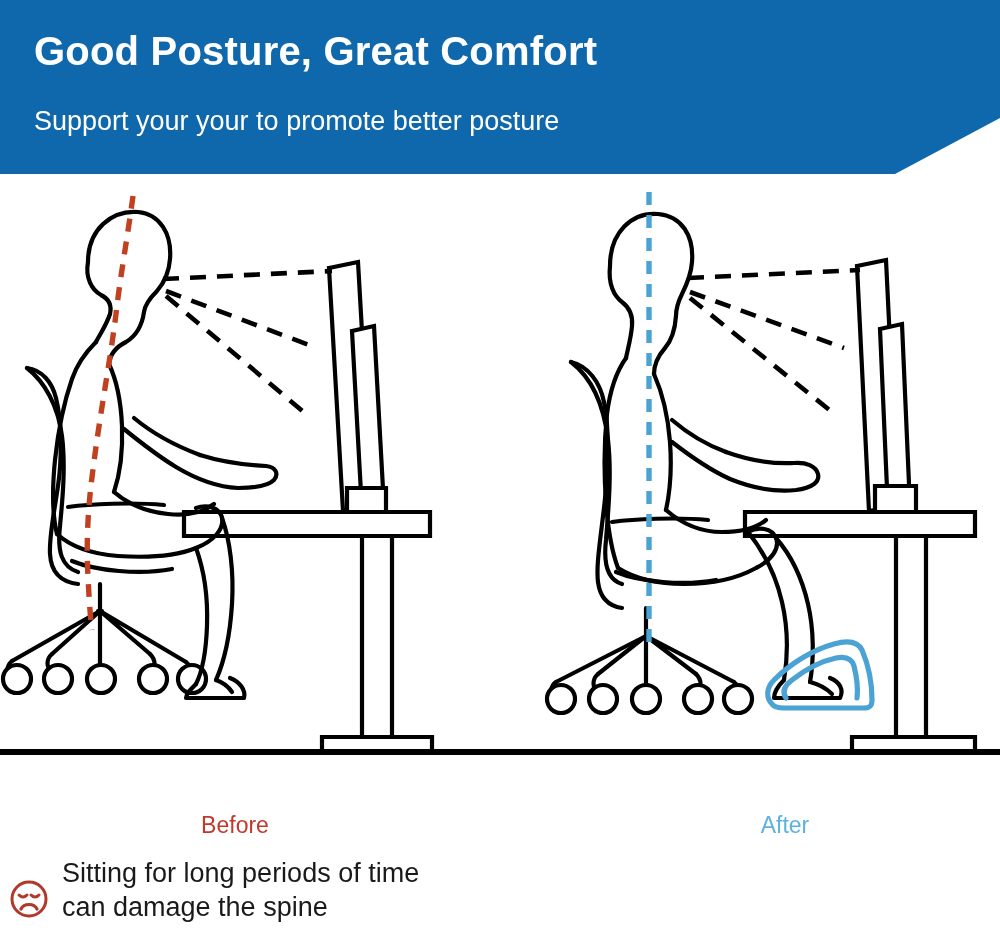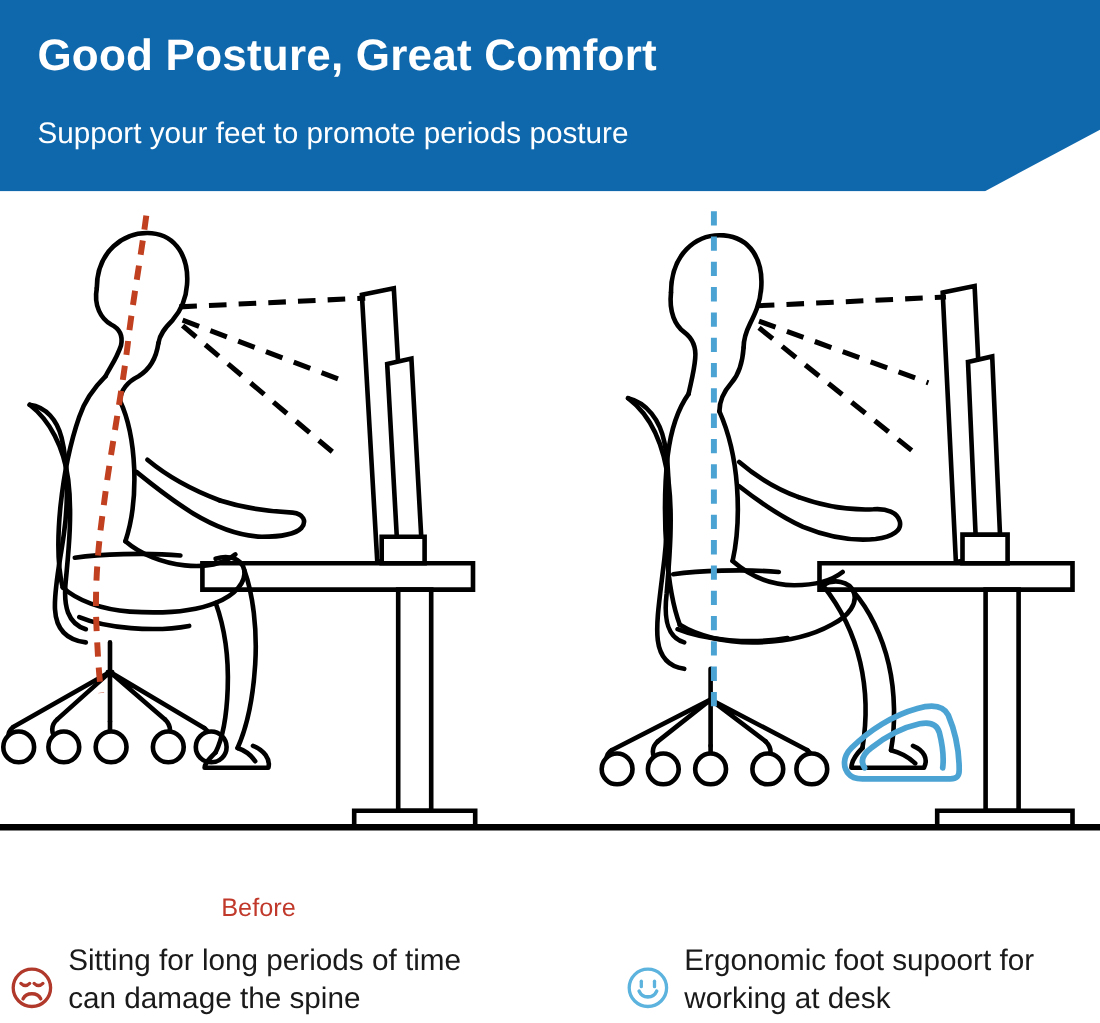--- a/index.html
+++ b/index.html
@@ -98,21 +98,21 @@
     white-space: pre-line;
   }
 </style>
 </head>
 <body>
 
 <div id="page">
 
   <div id="header">
     <div id="header-title">Good Posture, Great Comfort</div>
-    <div id="header-subtitle">Support your feet to promote periods posture</div>
+    <div id="header-subtitle">Support your your to promote better posture</div>
   </div>
 
   <div id="illustration">
     <svg width="1000" height="588" viewBox="0 0 1000 588" xmlns="http://www.w3.org/2000/svg">
       <defs>
         <style>
           .ln   { fill:none; stroke:#000; stroke-width:4.2; stroke-linecap:round; stroke-linejoin:round; }
           .ln2  { fill:#fff; stroke:#000; stroke-width:4.2; stroke-linejoin:miter; }
           .sight{ fill:none; stroke:#000; stroke-width:4.6; stroke-dasharray:16 11; stroke-linecap:butt; }
           .floor{ fill:none; stroke:#000; stroke-width:6; }
@@ -273,40 +273,29 @@
         </g>
 
         <path class="spineB" d="M649 18 L649 470"></path>
       </g>
 
       <path class="floor" d="M0 578 L1000 578"></path>
     </svg>
   </div>
 
   <div class="panel-label" id="label-before">Before</div>
+  <div class="panel-label" id="label-after">After</div>
 
   <div class="caption-block" id="caption-before">
     <span class="face-icon">
       <svg width="42" height="42" viewBox="0 0 42 42" xmlns="http://www.w3.org/2000/svg">
         <circle cx="21" cy="21" r="17" fill="none" stroke="#b0392b" stroke-width="3"></circle>
         <path d="M11 17 C13.5 19.5 16.5 19.5 19 17" fill="none" stroke="#b0392b" stroke-width="3" stroke-linecap="round"></path>
         <path d="M23 17 C25.5 19.5 28.5 19.5 31 17" fill="none" stroke="#b0392b" stroke-width="3" stroke-linecap="round"></path>
         <path d="M13 31 C16 25 26 25 29 31" fill="none" stroke="#b0392b" stroke-width="3.2" stroke-linecap="round"></path>
       </svg>
     </span>
     <span class="caption-text">Sitting for long periods of time
 can damage the spine</span>
   </div>
 
-  <div class="caption-block" id="caption-after">
-    <span class="face-icon">
-      <svg width="42" height="42" viewBox="0 0 42 42" xmlns="http://www.w3.org/2000/svg">
-        <circle cx="21" cy="21" r="17" fill="none" stroke="#5cb3dd" stroke-width="3"></circle>
-        <path d="M15 15 L15 20" fill="none" stroke="#5cb3dd" stroke-width="3" stroke-linecap="round"></path>
-        <path d="M27 15 L27 20" fill="none" stroke="#5cb3dd" stroke-width="3" stroke-linecap="round"></path>
-        <path d="M13 24 C16 31 26 31 29 24" fill="none" stroke="#5cb3dd" stroke-width="3.2" stroke-linecap="round"></path>
-      </svg>
-    </span>
-    <span class="caption-text">Ergonomic foot supoort for
-working at desk</span>
-  </div>
 
 </div>
 
 </body></html>

